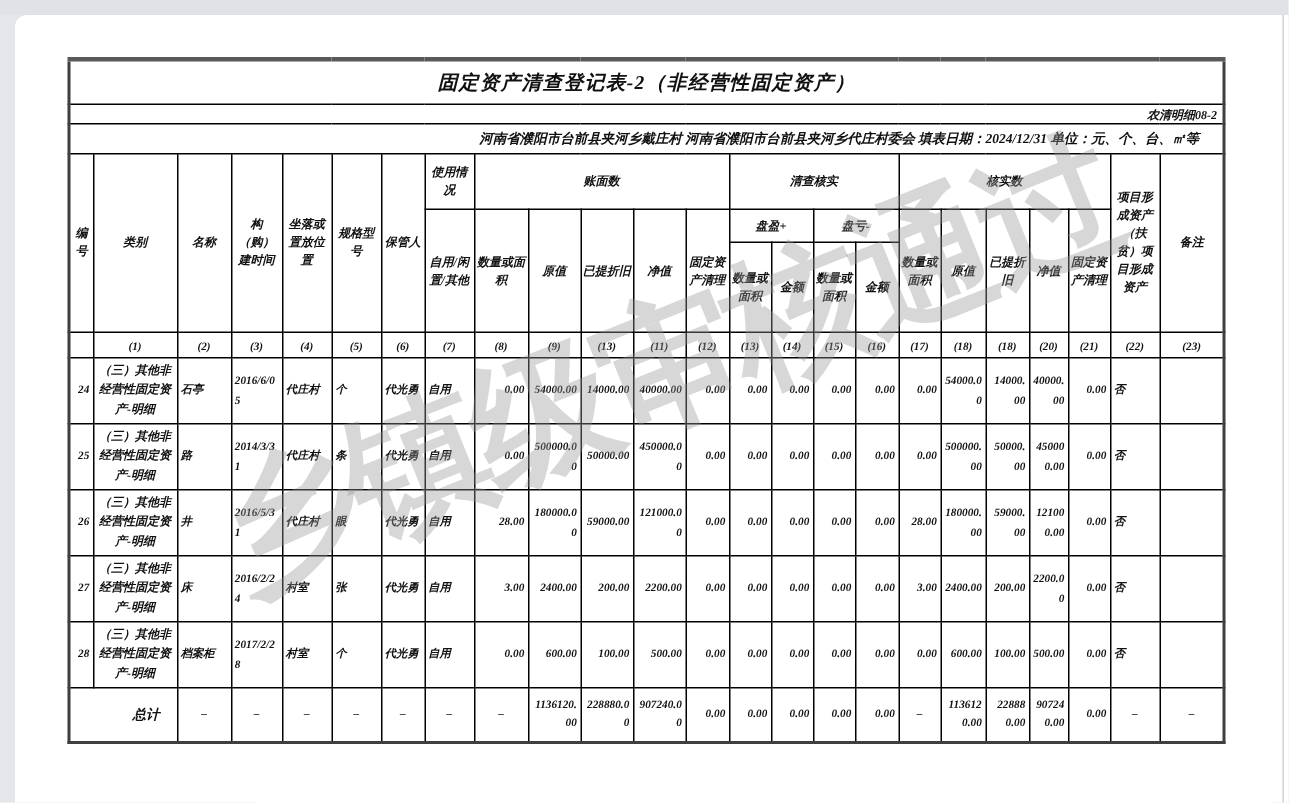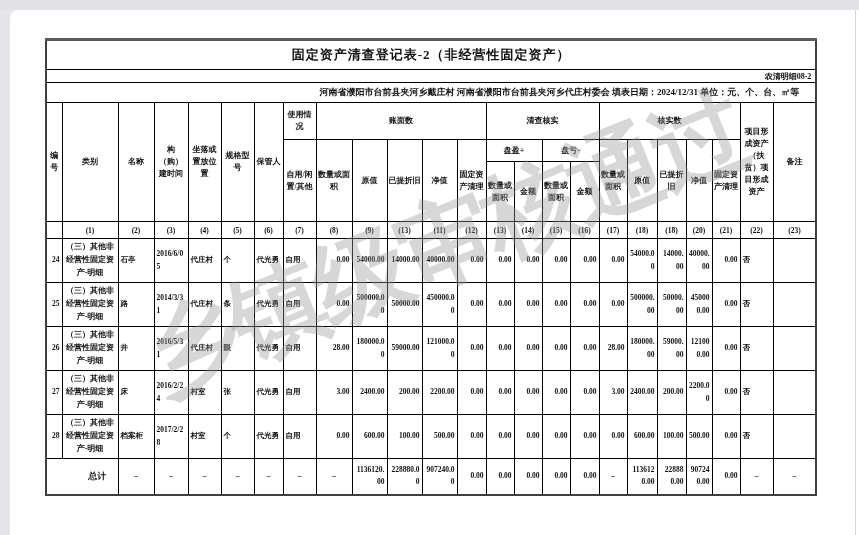--- a/index.html
+++ b/index.html
@@ -29,21 +29,21 @@
     border-collapse:collapse; table-layout:fixed; width:770px;
     background:transparent;
   }
   table.main td, table.main th {
     border:1px solid #000;
     font-weight:bold;
     vertical-align:middle;
     overflow:hidden;
     word-break:break-all;
   }
-  table.main { border:2px solid #3f3f3f; border-top:3px solid #5a5a5a; }
+  table.main { border:2px solid #3f3f3f; border-top:3px solid #5a5a5a;font-style:italic; }
   td.title-row {
     height:30px; text-align:center; font-size:13px; letter-spacing:1px;
   }
   td.code-row {
     height:13px; text-align:right; font-size:8px; padding-right:4px;
   }
   td.org-row {
     height:20px; text-align:right; font-size:9px; padding-right:16px;
   }
   .hd { text-align:center; font-size:8px; line-height:1.5; padding:1px; }

